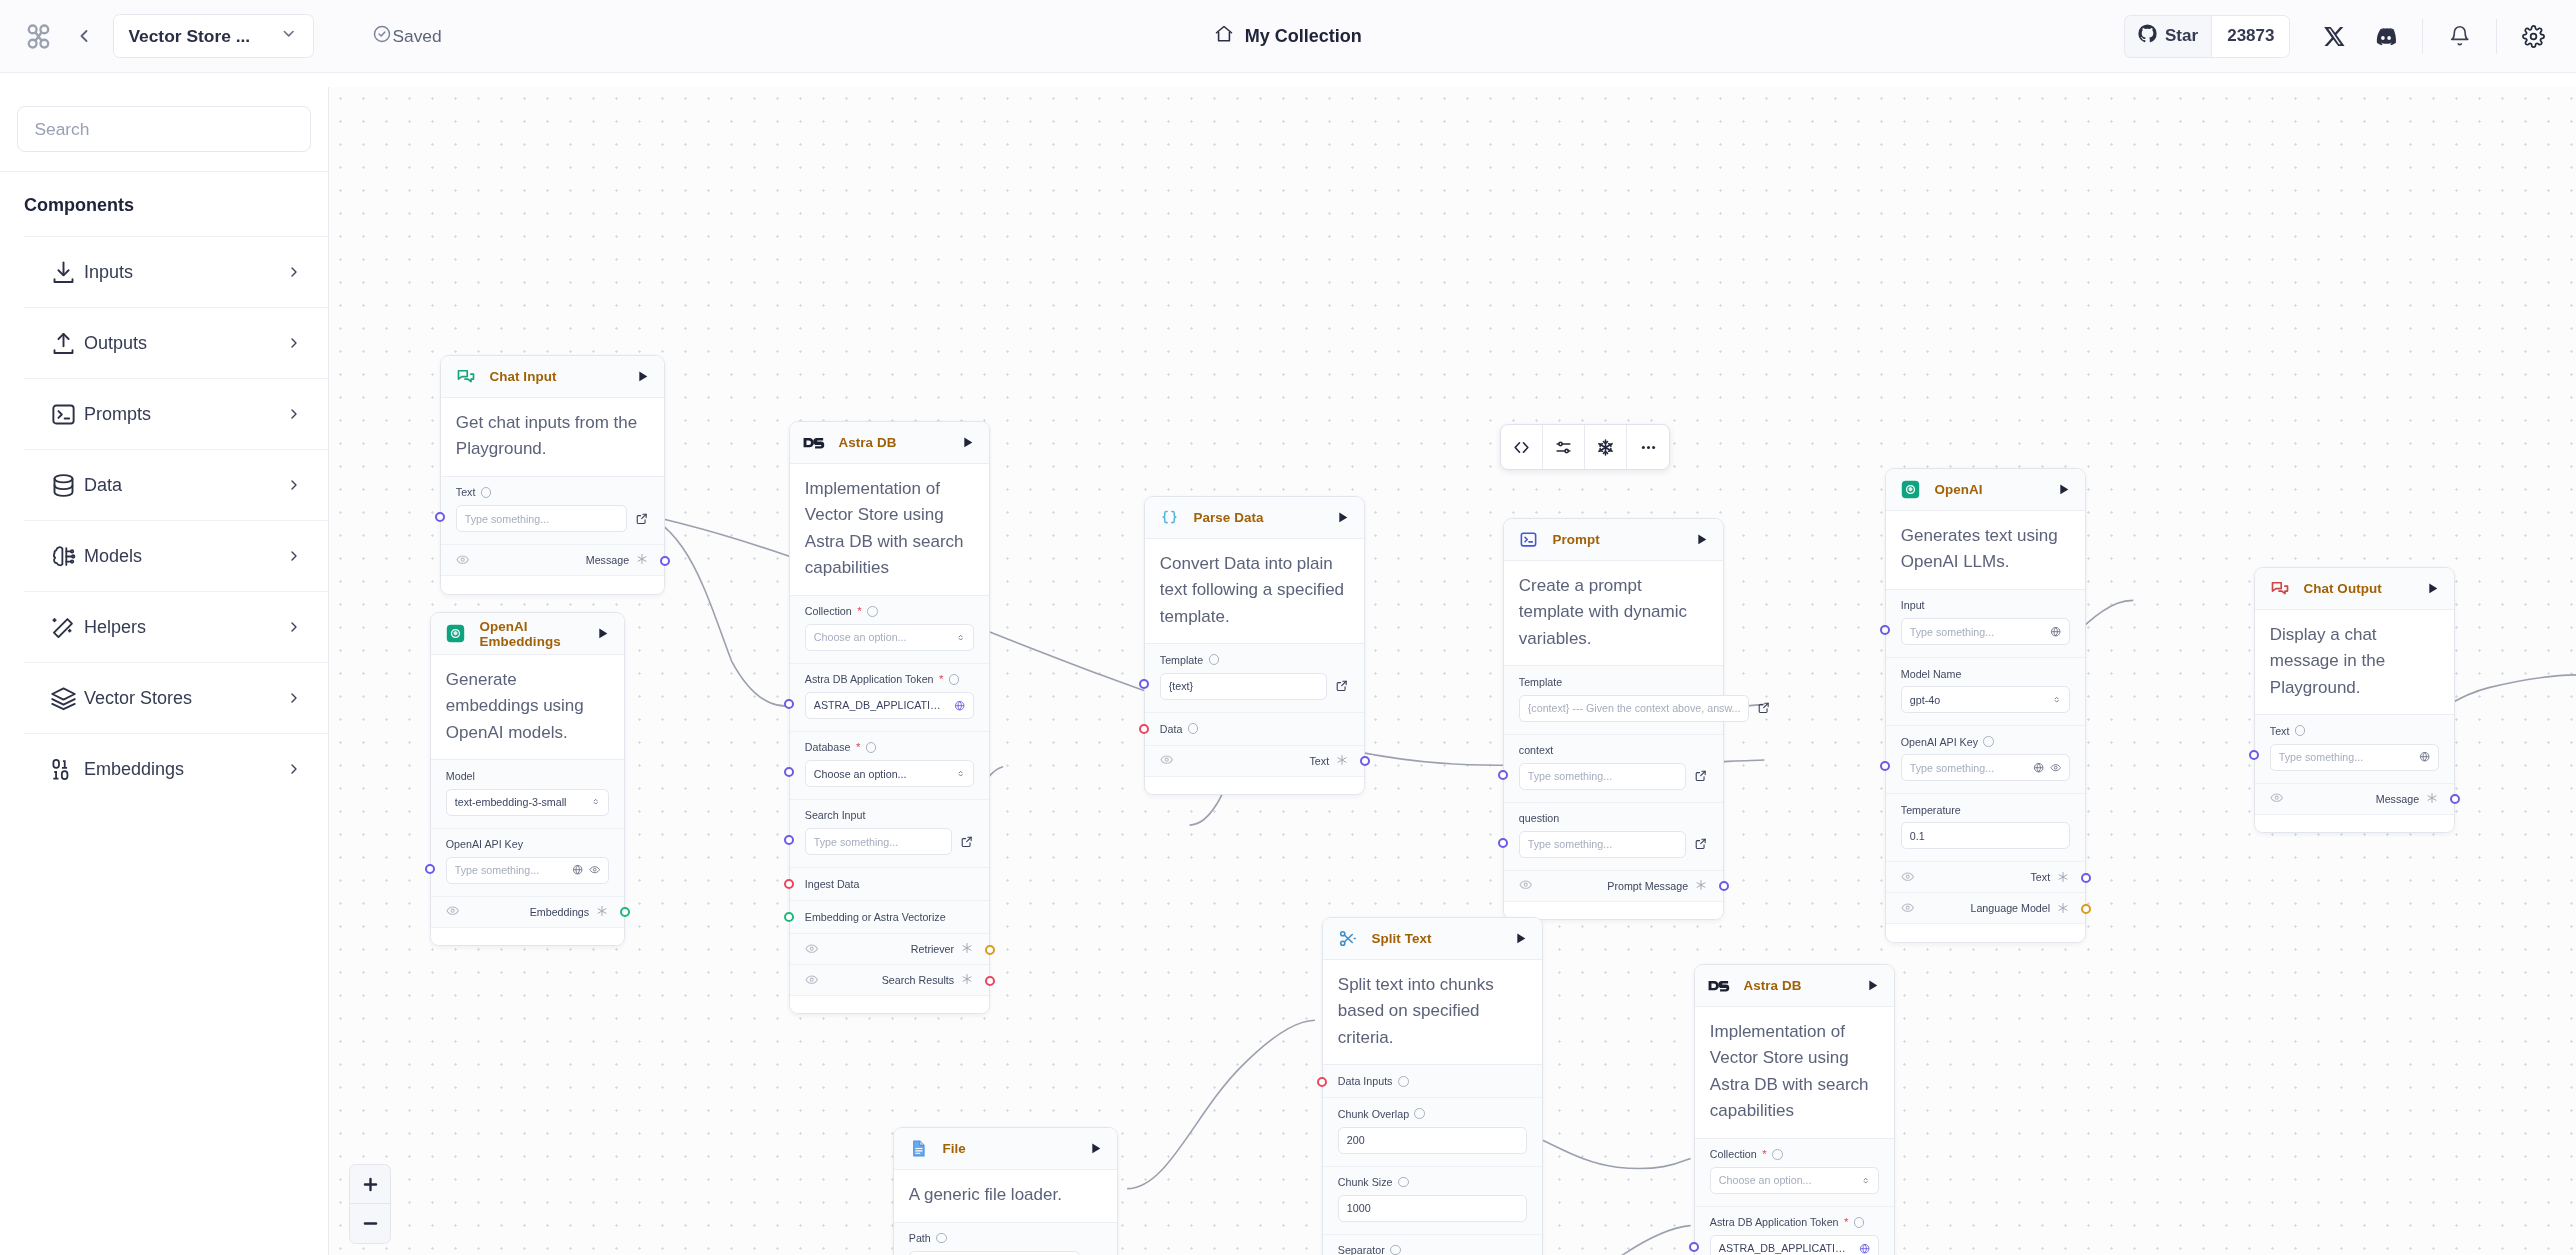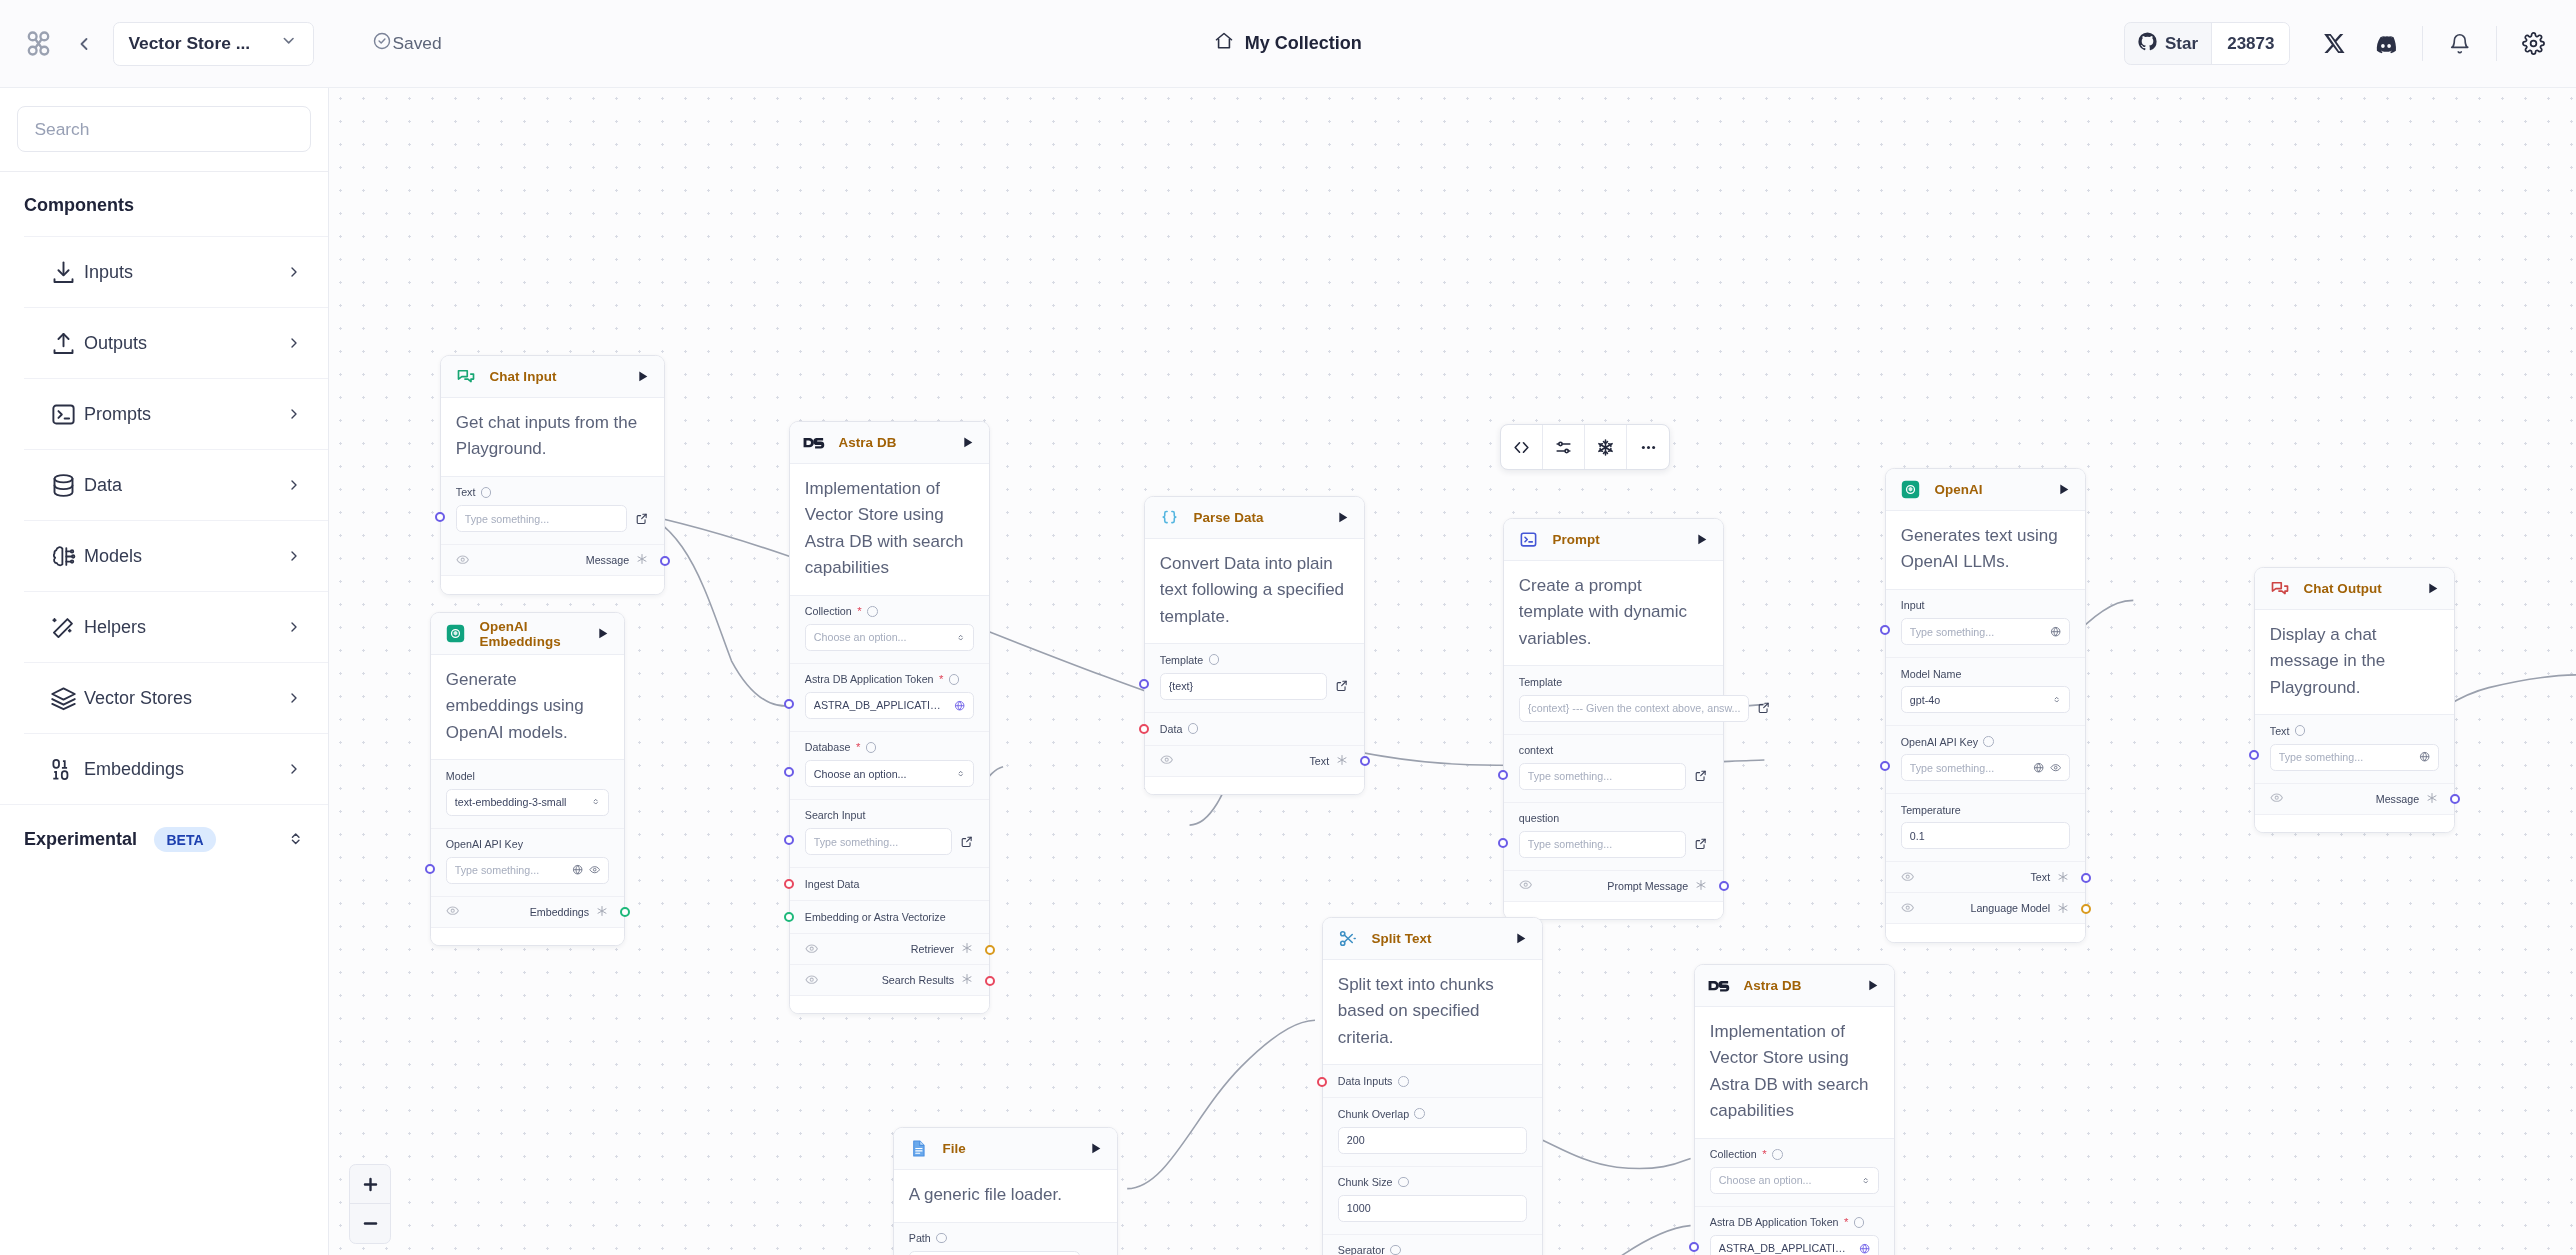--- a/index.html
+++ b/index.html
@@ -7,21 +7,21 @@
     width: 2576px; height: 1256px;
     font-family: "Liberation Sans", sans-serif;
     background: #ffffff;
     overflow: hidden;
     color: #1f2333;
   }
   #app { position: relative; width: 2576px; height: 1256px; }
 
   
   .topbar {
-    position: absolute; top: 0; left: 0; width: 2576px; height: 88px;
+    position: absolute; top: 0; left: 0; width: 2576px; height: 73px;
     background: #fbfbfd;
     border-bottom: 1.3px solid #eceef3;
     display: flex; align-items: center;
     z-index: 50;
   }
   .tb-left { display: flex; align-items: center; height: 100%; padding-left: 20px; gap: 14.8px; }
   .logo-icon { width: 36px; height: 36px; display:flex; align-items:center; justify-content:center; }
   .back-chev { width: 27px; height: 27px; display:flex; align-items:center; justify-content:center; cursor:pointer; }
   .flow-select {
     display: flex; align-items: center; justify-content: space-between;
@@ -433,30 +433,20 @@
           </svg>
       </span>
       <span class="sb-label">Embeddings</span>
       <span class="sb-chev">
         <svg width="16" height="16" viewBox="0 0 24 24" fill="none" stroke="#3b4158" stroke-width="2.1" stroke-linecap="round" stroke-linejoin="round">
             <polyline points="9 6 15 12 9 18"></polyline>
           </svg>
       </span>
     </div>
 
-    <div class="sb-exp">
-      <span class="exp-label">Experimental</span>
-      <span class="beta-badge">BETA</span>
-      <span class="exp-chev">
-        <svg width="17.4" height="17.4" viewBox="0 0 24 24" fill="none" stroke="#3b4158" stroke-width="2" stroke-linecap="round" stroke-linejoin="round">
-            <polyline points="7.5 10 12 5.5 16.5 10"></polyline>
-            <polyline points="7.5 14 12 18.5 16.5 14"></polyline>
-          </svg>
-      </span>
-    </div>
   </div>
 
   <div class="canvas">
 
     <svg class="edges" viewBox="0 0 3350 1742" width="2247" height="1169">
       <g fill="none" stroke="#9aa0ad" stroke-width="2.4">
 
         <path d="M 420 625 C 530 625 560 750 600 855 C 640 930 680 925 700 920"></path>
 
         <path d="M 920 1077 C 965 1077 975 1020 1005 1013"></path>

